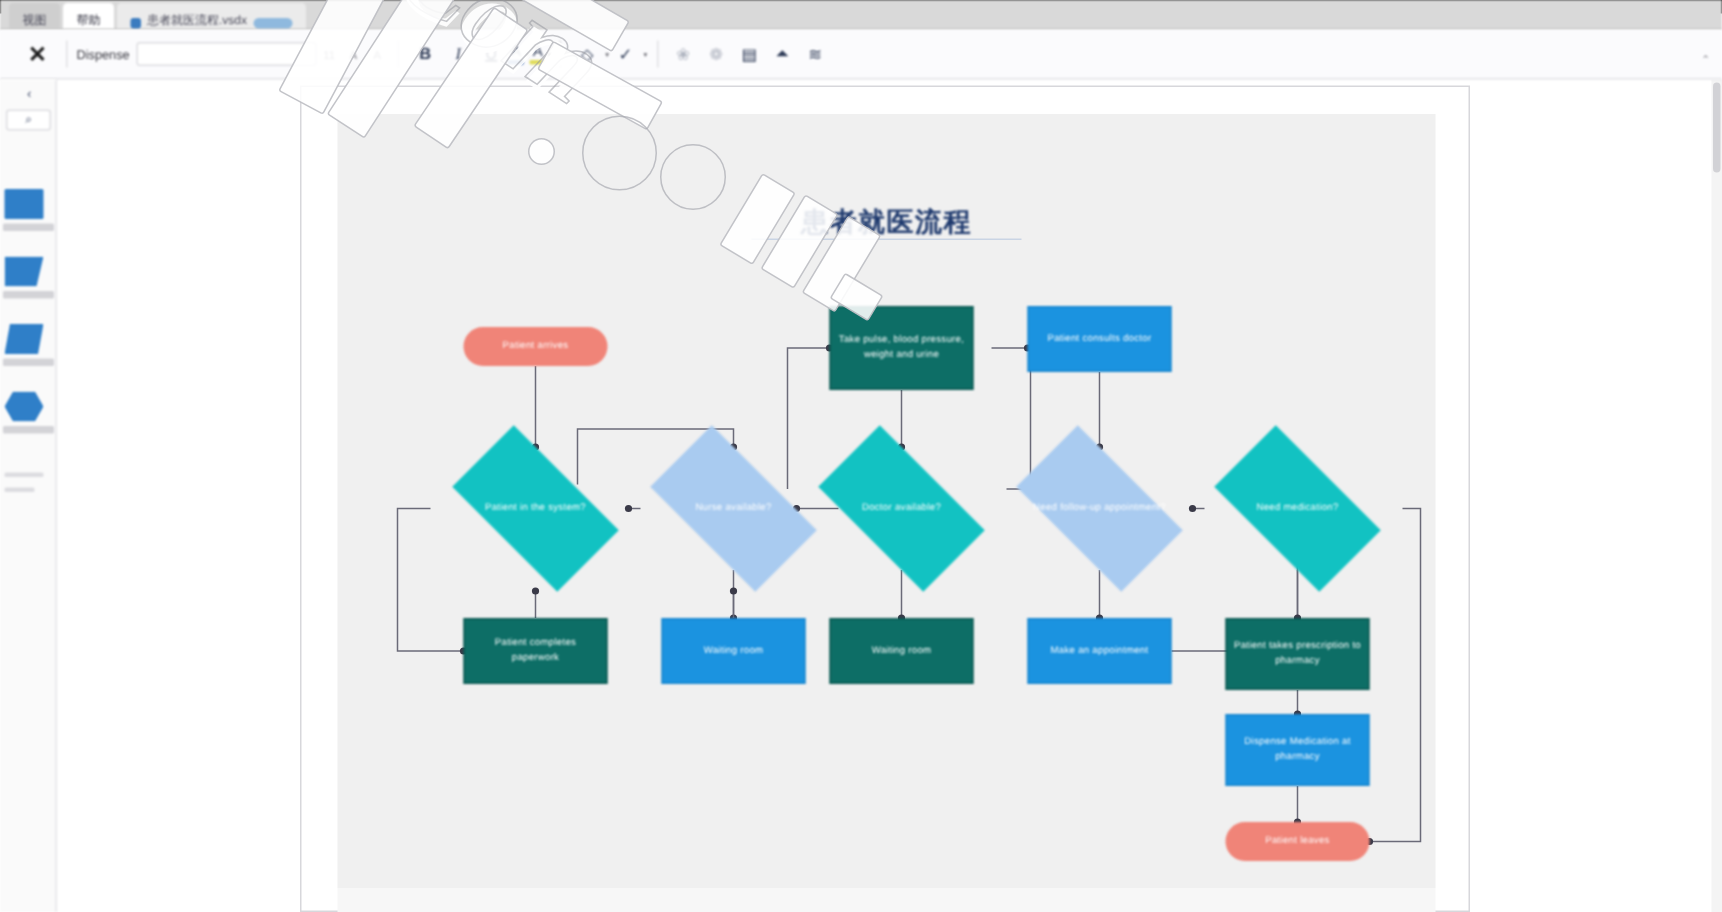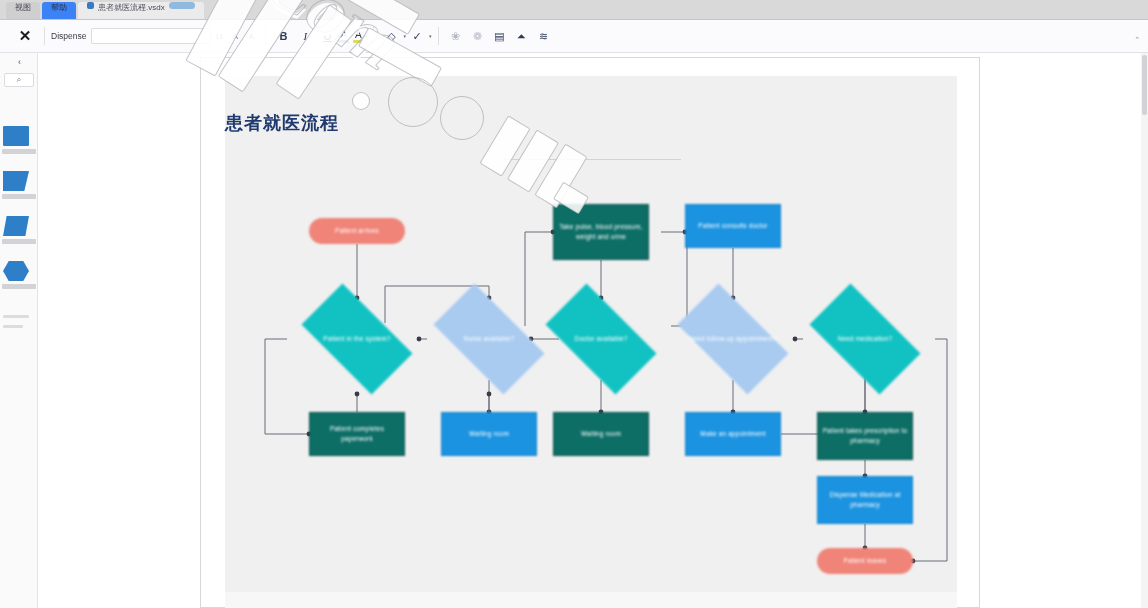--- a/index.html
+++ b/index.html
@@ -15,25 +15,25 @@
   .black-strip { position:absolute; left:0; top:0; width:1148px; height:9px; background:#0a0a0a; }
 
   
   .tabbar {
     position:absolute; left:0; top:0; width:1148px; height:20px;
     background:#d9d9d9; border-bottom:1px solid #c6c6c6;
     display:flex; align-items:flex-end; filter: blur(0.7px);
   }
   .tab {
     height:17px; padding:0 9px; margin-right:2px;
-    display:flex; align-items:flex-start; gap:4px;
+    display:flex; align-items:flex-end; gap:4px;
     font-size:8px; color:#4a4a5a; background:#cfcfcf;
     border-radius:3px 3px 0 0;
   }
-  .tab.active { background:#3b82f6; color:#2b2b3a; }
+  .tab.active { background:#ffffff; color:#2b2b3a; }
   .tab.doc { background:#ebebeb; }
   .tab .dot { width:7px; height:7px; border-radius:2px; background:#3a7bbf; display:inline-block; }
   .tab .pill { width:26px;height:7px;border-radius:4px;background:#8fb9de;display:inline-block; }
 
   
   .ribbon {
     position:absolute; left:0; top:20px; width:1148px; height:33px;
     background:#fbfbfd; border-bottom:1px solid #e2e2e6;
     display:flex; align-items:center; padding-left:12px; gap:0px;
     filter: blur(0.55px);
@@ -87,21 +87,21 @@
   .canvas {
     position:absolute; left:24px; top:18px; width:732px; height:516px;
     background:#f0f0f0;
   }
   .canvas-bottom {
     position:absolute; left:24px; top:534px; width:732px; height:17px; background:#f7f7f7;
   }
 
   
   .dt-title {
-    position:absolute; left:0; top:35px; width:100%; 
+    position:absolute; left:0; top:60px; width:100%; text-align:center;
     font-size:18px; font-weight:700; color:#1f3a6e; letter-spacing:1px;
     filter: blur(0.7px);
   }
   .dt-sub {
     position:absolute; left:0; top:68px; width:100%; text-align:center;
     font-size:7.5px; color:#3d5a8c; filter: blur(0.9px);
   }
   .dt-rule {
     position:absolute; left:50%; top:83px; transform:translateX(-50%);
     width:180px; height:1px; background:#c9d4e4;

